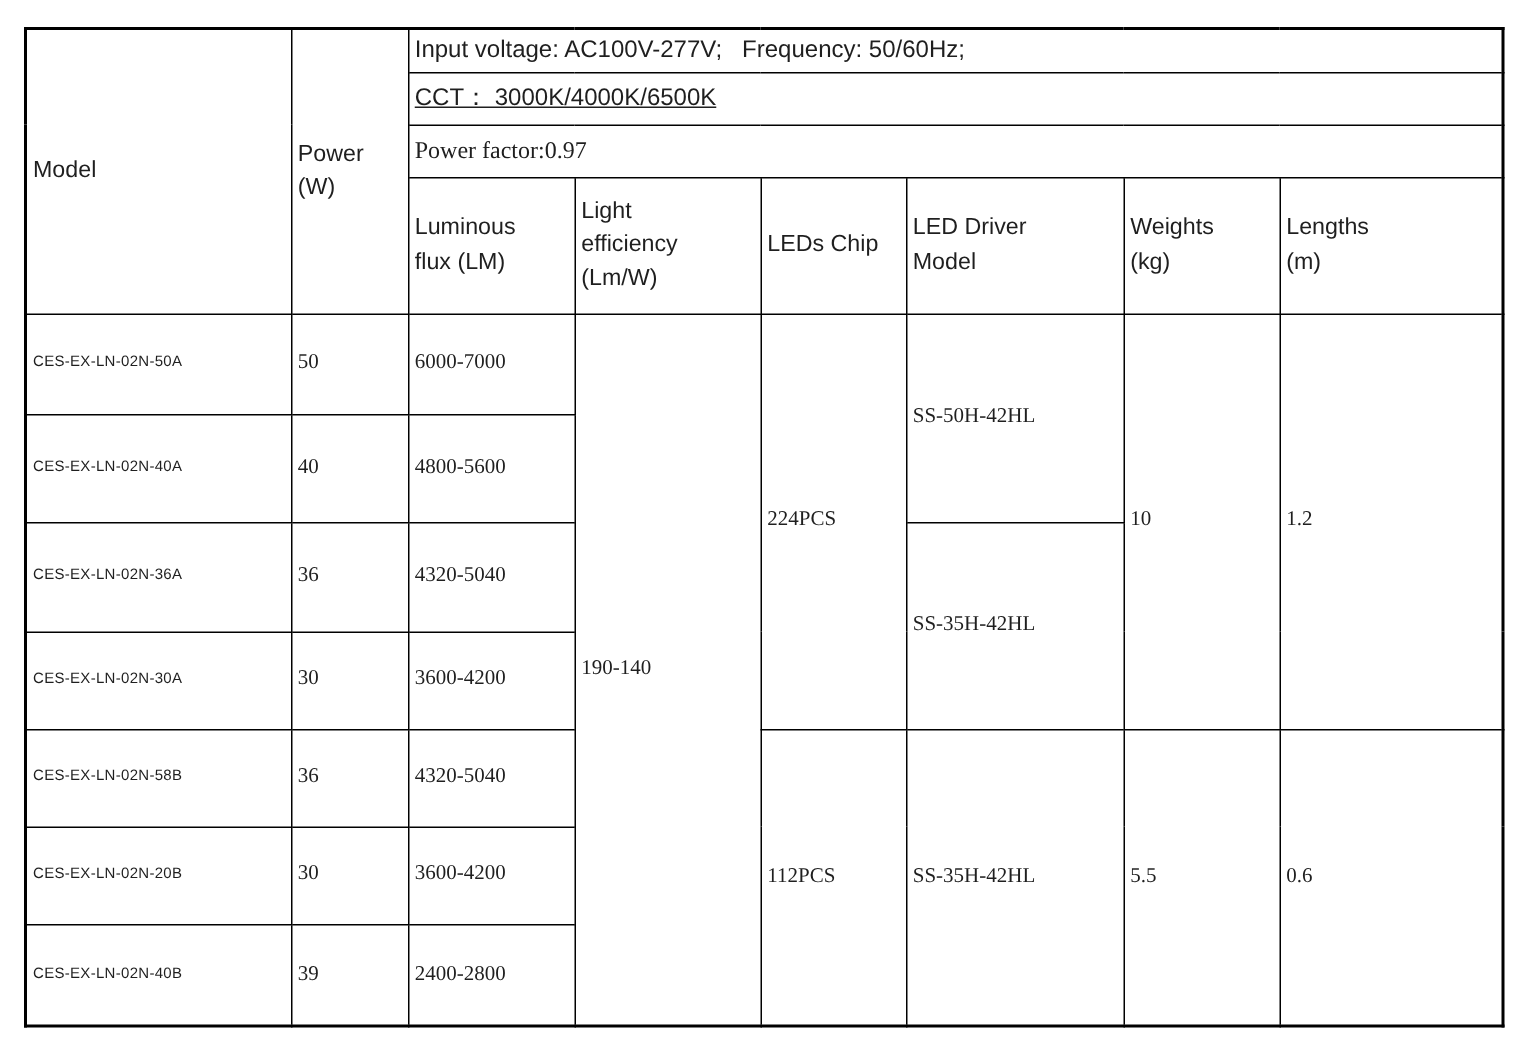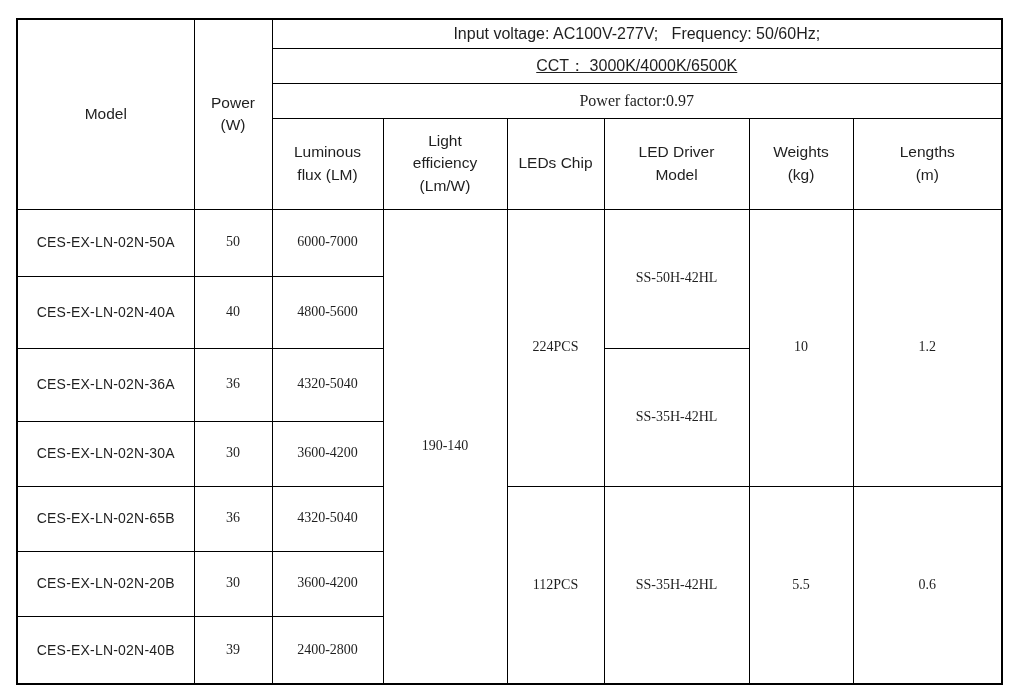--- a/index.html
+++ b/index.html
@@ -15,32 +15,32 @@
     position: absolute;
     left: 16px;
     top: 18px;
     border-collapse: collapse;
     table-layout: fixed;
     width: 985px;
     border: 2px solid #000000;
   }
   table.spec-table td {
     border: 1px solid #000000;
-    text-align: center;
+    text-align: left;
     vertical-align: middle;
     padding: 2px 4px;
     overflow: hidden;
     line-height: 1.45;
   }
   
   td.spec  { font-size: 16px; white-space: pre-wrap; }
   
   td.ch    { font-size: 15.5px; }
   
-  td.model { font-size: 14px; letter-spacing: 0.2px; }
+  td.model { font-size: 10px; letter-spacing: 0.2px; }
   td.num   { font-size: 14px; font-family: Liberation Serif, serif; }
   
   tr.h1 { height: 29px; }
   tr.h2 { height: 35px; text-decoration: underline; }
   tr.h3 { height: 35px; font-family: Liberation Serif, serif; }
   tr.h4 { height: 91px; }
   tr.r1 { height: 67px; }
   tr.r2 { height: 72px; }
   tr.r3 { height: 73px; }
   tr.r4 { height: 65px; }
@@ -104,21 +104,21 @@
         <td class="num">36</td>
         <td class="num">4320-5040</td>
         <td class="num" rowspan="2">SS-35H-42HL</td>
       </tr>
       <tr class="r4">
         <td class="model">CES-EX-LN-02N-30A</td>
         <td class="num">30</td>
         <td class="num">3600-4200</td>
       </tr>
       <tr class="r5">
-        <td class="model">CES-EX-LN-02N-65B</td>
+        <td class="model">CES-EX-LN-02N-58B</td>
         <td class="num">36</td>
         <td class="num">4320-5040</td>
         <td class="num" rowspan="3">112PCS</td>
         <td class="num" rowspan="3">SS-35H-42HL</td>
         <td class="num" rowspan="3">5.5</td>
         <td class="num" rowspan="3">0.6</td>
       </tr>
       <tr class="r6">
         <td class="model">CES-EX-LN-02N-20B</td>
         <td class="num">30</td>

